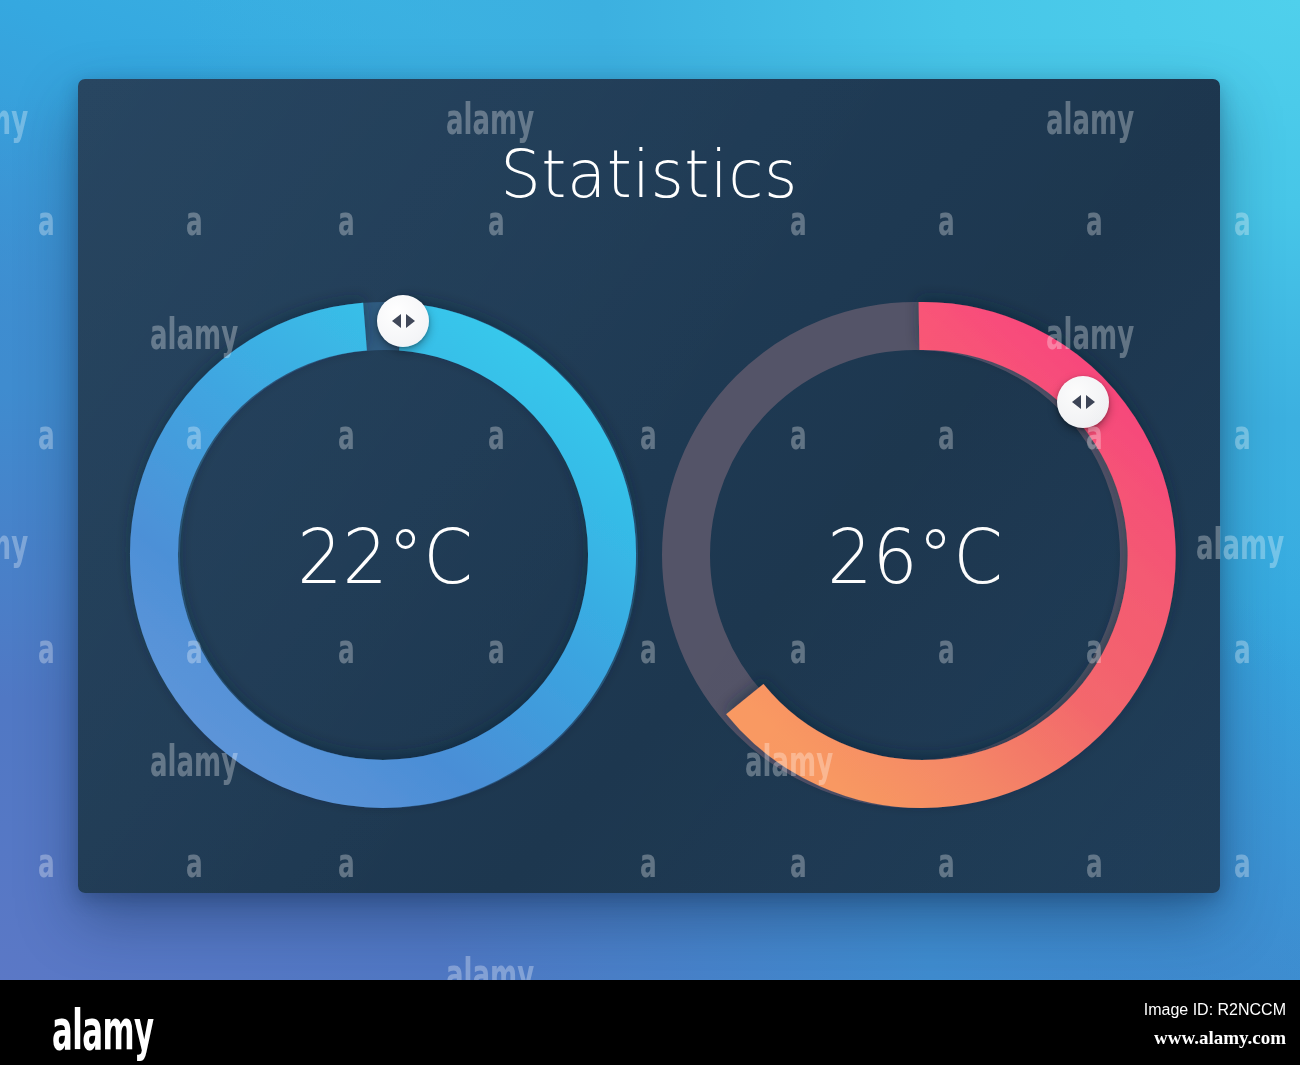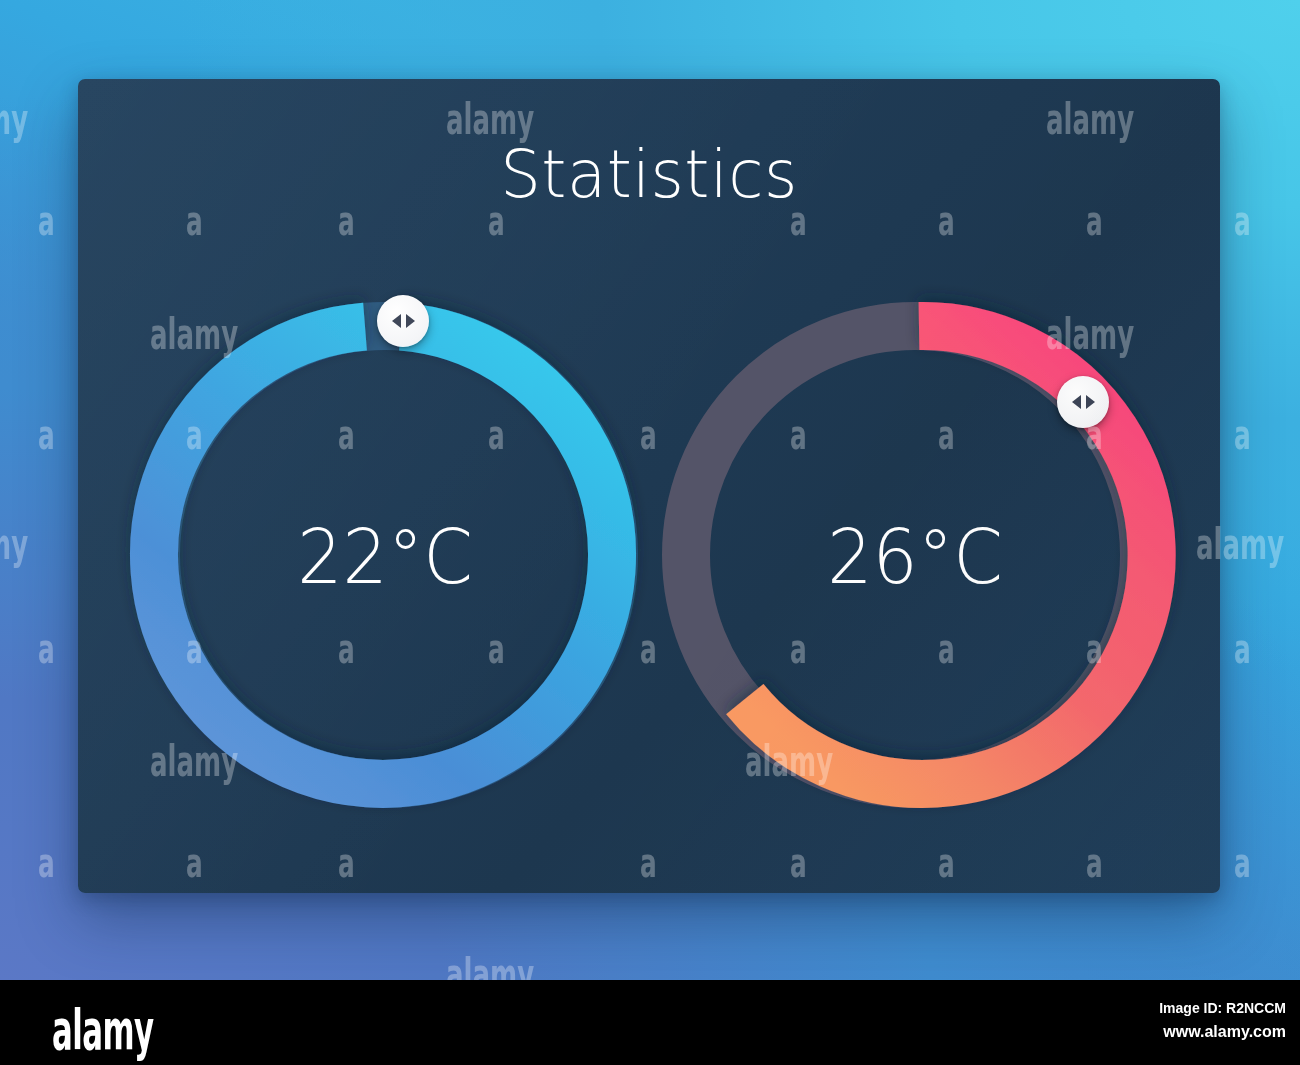--- a/index.html
+++ b/index.html
@@ -165,22 +165,22 @@
     transform-origin: left top;
     font-family: "DejaVu Sans", "Liberation Sans", sans-serif;
   }
   #footer-right {
     position: absolute;
     right: 14px;
     top: 18px;
     text-align: right;
     line-height: 1.55;
   }
-  #image-id  { font-size: 14px; font-weight: 700; }
-  #site-url  { font-size: 16px; font-weight: bold; }
+  #image-id  { font-size: 16px; font-weight: 400; }
+  #site-url  { font-size: 19px; font-weight: bold; font-family: Liberation Serif, serif; }
 </style>
 </head>
 <body>
 
 <div id="stage">
 
   <div id="bg"></div>
 
   <div id="card">
 

